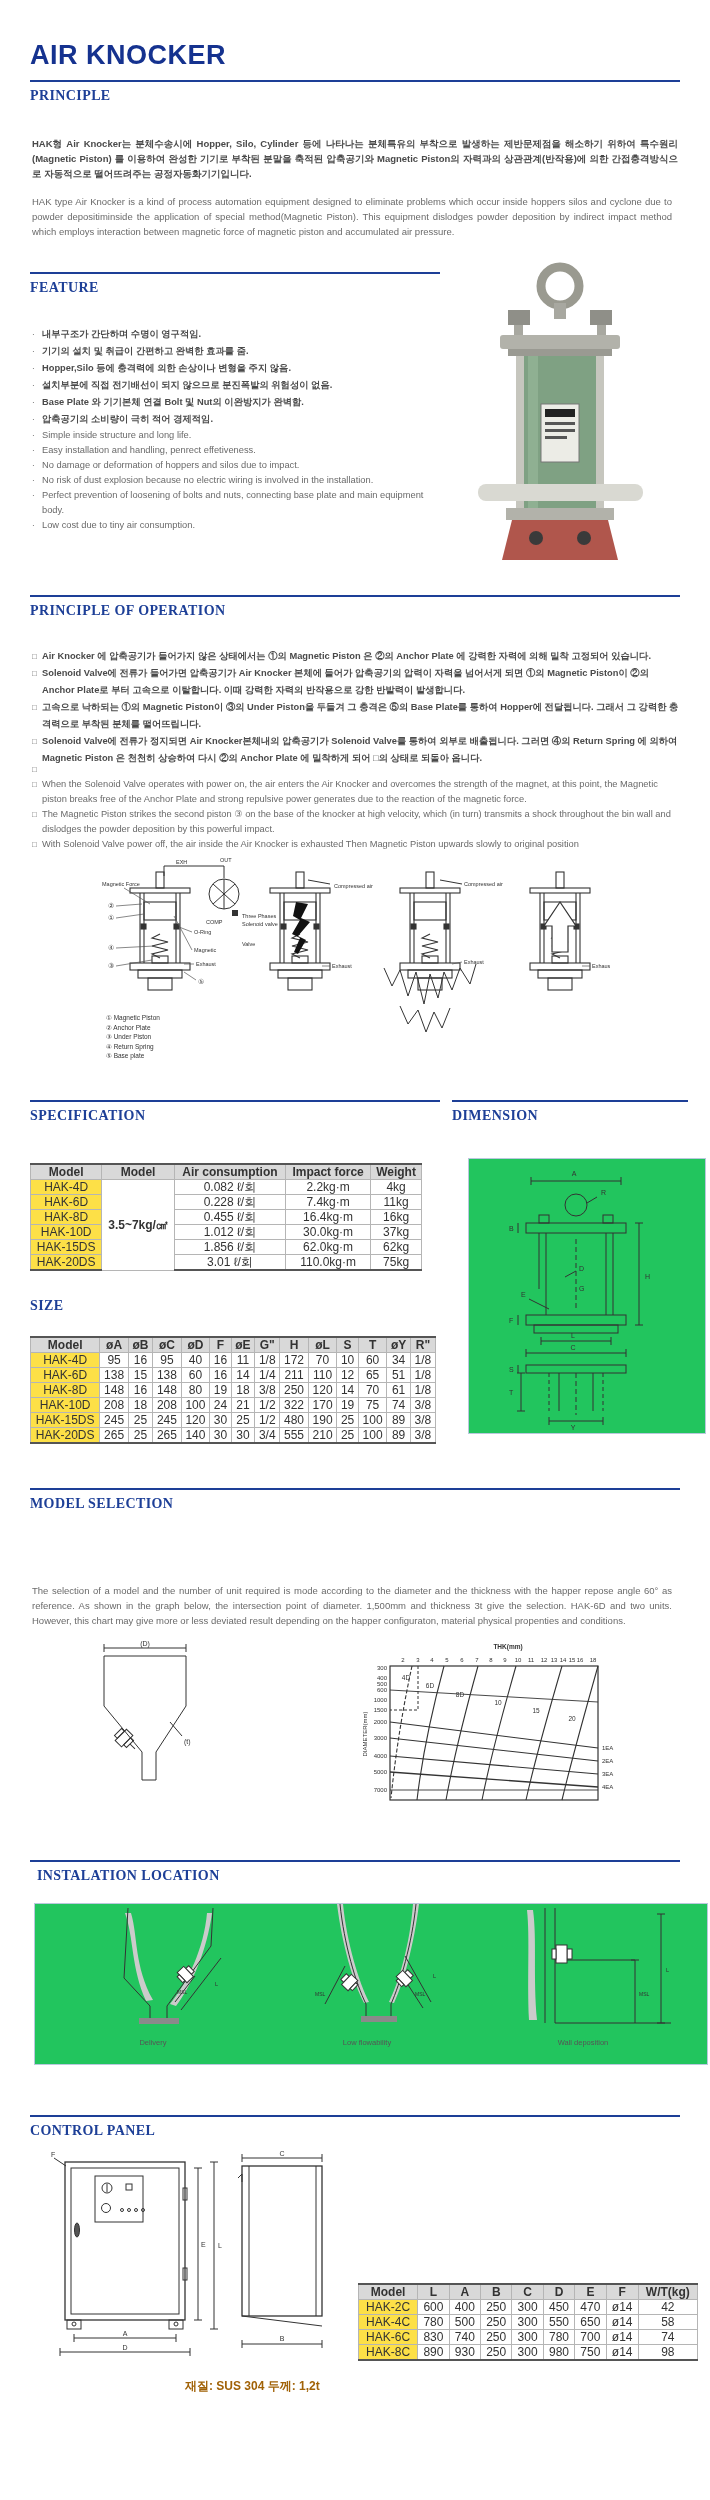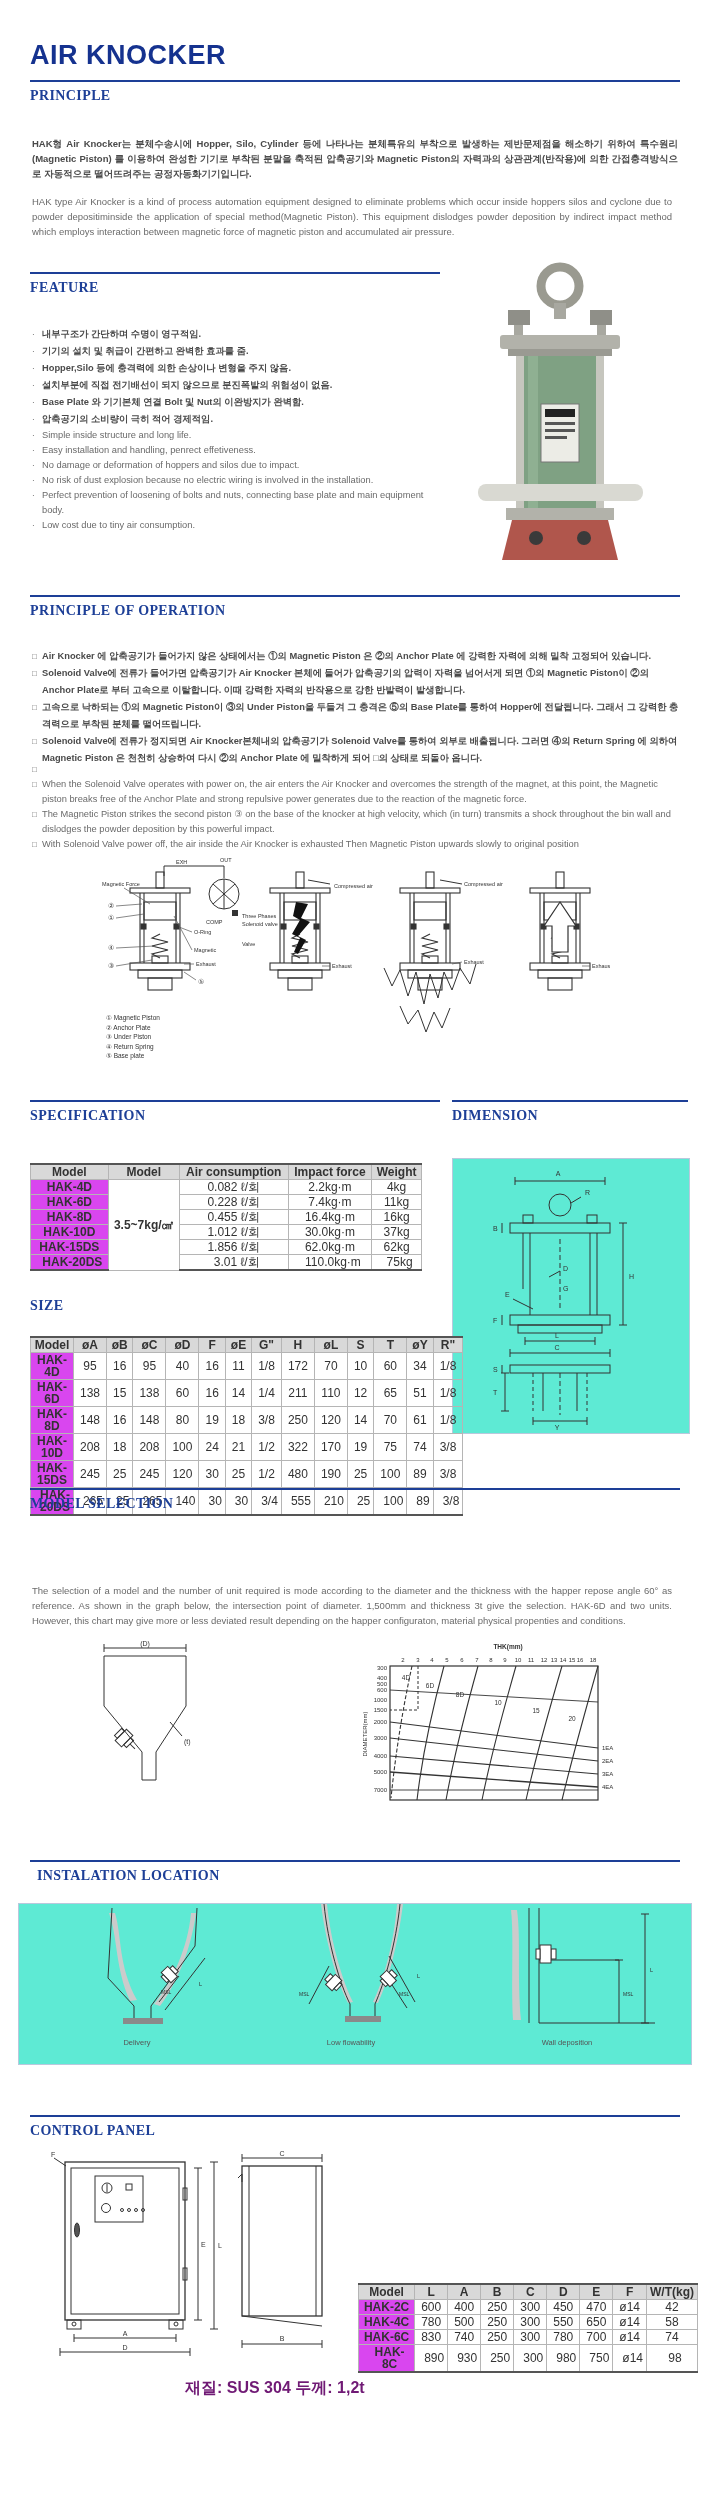--- a/index.html
+++ b/index.html
@@ -16,28 +16,28 @@
   .bullets{position:absolute;}
   .bullet{display:flex;align-items:flex-start;}
   .bullet .mk{width:10px;flex:0 0 10px;font-size:8px;line-height:15px;color:#666;}
   .bullet .tx{font-size:9.3px;line-height:15px;}
   .kob .tx{color:#4a4a4a;font-weight:600;line-height:17px;}
   .kob .mk{line-height:17px;}
   .enb .tx{color:#6a6a6a;}
   table{border-collapse:collapse;font-size:12px;color:#333;}
   th,td{border:1px solid #b5b5b5;padding:1px 3px;text-align:center;line-height:12px;}
   thead th{background:#d9d9d9;font-weight:bold;border-top:2px solid #555;}
-  tbody tr td:first-child{background:#d946ef;font-weight:bold;}
+  tbody tr td:first-child{background:#fde047;font-weight:normal;}
   .dtable{position:absolute;}
-  .dtable tbody tr:last-child td{border-bottom:2px solid #555;padding-left:9px;}
-  .boxed{position:absolute;border:1px solid #b9c8dd;background:#5eead4;}
+  .dtable tbody tr:last-child td{border-bottom:2px solid #555;}
+  .boxed{position:absolute;border:1px solid #b9c8dd;background:#22c55e;margin-left:16px;}
   svg{display:block;}
   svg text{font-family:"Liberation Sans",sans-serif;fill:#333;}
   .cap{position:absolute;font-size:7.5px;color:#555;text-align:center;width:140px;}
-  .note{position:absolute;font-size:16px;font-weight:bold;color:#701a75;}
+  .note{position:absolute;font-size:12px;font-weight:bold;color:#a16207;}
   .abs{position:absolute;}
 </style>
 </head>
 <body>
 
 <div class="page">
 
   <div class="title">AIR KNOCKER</div>
   <div class="rule" style="left:30px;top:80px;width:650px;"></div>
   <div class="sechead" style="left:30px;top:88px;">PRINCIPLE</div>

